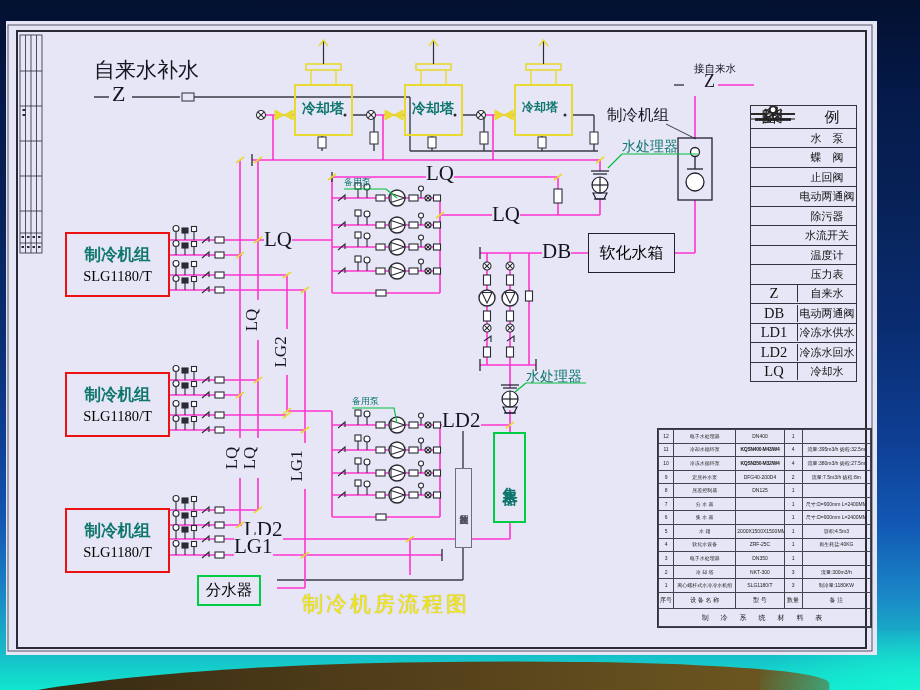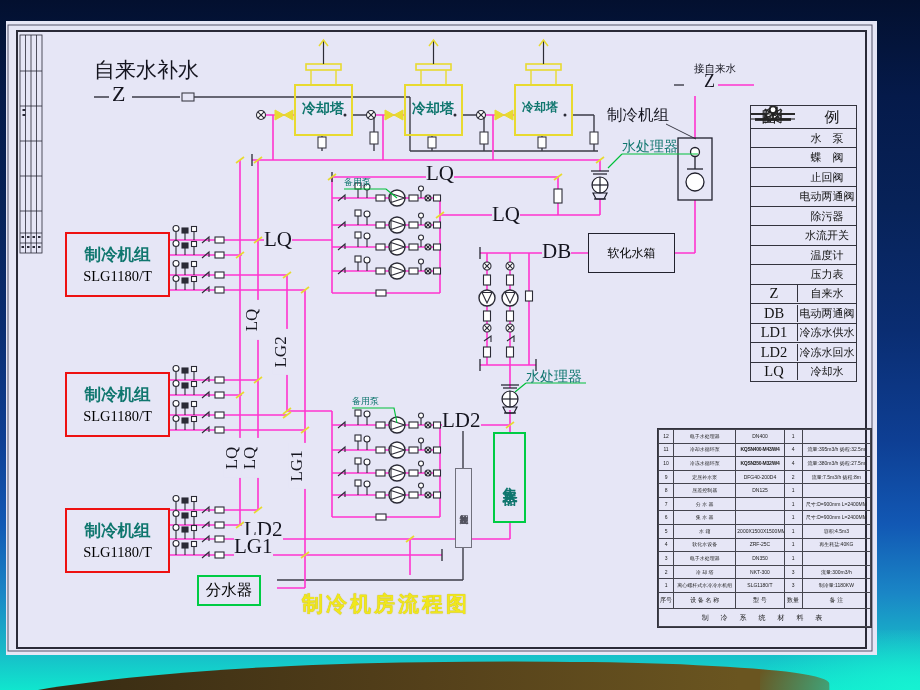--- a/index.html
+++ b/index.html
@@ -316,21 +316,21 @@
   <div class="lab ser vrot mask" style="left:226px;top:290px;width:40px;font-size:17px">LQ</div>
   <div class="lab ser vrot mask" style="left:252px;top:322px;width:46px;font-size:17px">LG2</div>
   <div class="lab ser vrot mask" style="left:206px;top:428px;width:40px;font-size:17px">LQ</div>
   <div class="lab ser vrot mask" style="left:224px;top:428px;width:40px;font-size:17px">LQ</div>
   <div class="lab ser vrot mask" style="left:268px;top:436px;width:46px;font-size:17px">LG1</div>
 
   <div class="lab green" style="left:338px;top:157px;font-size:9px">备用泵</div>
   <div class="lab green" style="left:346px;top:376px;font-size:9px">备用泵</div>
   <div class="lab green" style="left:520px;top:348px;font-size:14px">水处理器</div>
 
-  <div class="box tankbox" style="left:582px;top:212px;width:87px;height:40px;font-size:12px">
+  <div class="box tankbox" style="left:582px;top:212px;width:87px;height:40px;font-size:16px">
     <span>软化水箱</span>
   </div>
 
   <div class="box chiller" style="left:59px;top:211px;width:105px;height:65px">
     <span class="green" style="font-size:16.5px;font-weight:bold">制冷机组</span>
     <span class="ser" style="font-size:14.5px">SLG1180/T</span>
   </div>
   <div class="box chiller" style="left:59px;top:351px;width:105px;height:65px">
     <span class="green" style="font-size:16.5px;font-weight:bold">制冷机组</span>
     <span class="ser" style="font-size:14.5px">SLG1180/T</span>
@@ -343,21 +343,21 @@
   <div class="box greenbox" style="left:487px;top:411px;width:33px;height:91px">
     <span class="vtext green" style="font-size:15px;font-weight:bold">集水器</span>
   </div>
   <div class="box pdcbox" style="left:449px;top:447px;width:17px;height:80px;background:#e6e6f6">
     <span class="vtext" style="font-size:9px;color:#50505c;letter-spacing:0">压差控制装置</span>
   </div>
   <div class="box greenbox" style="left:191px;top:554px;width:64px;height:31px;font-size:15.5px">
     <span>分水器</span>
   </div>
 
-  <div class="lab" style="left:296px;top:572px;font-size:21px;font-weight:bold;letter-spacing:3px;color:#f0e71c;text-shadow:0 0 1px #b8a800">制冷机房流程图</div>
+  <div class="lab" style="left:296px;top:572px;font-size:21px;font-weight:normal;letter-spacing:3px;color:#f0e71c;text-shadow:0 0 1px #b8a800">制冷机房流程图</div>
 
   <div class="legend">
     <div class="lg-title">图　　例</div>
     <div class="lg-row">
       <span class="lg-sym">
           <svg width="44" height="16" viewBox="0 0 44 16" stroke="#222" fill="none" stroke-width="1.1">
             <line x1="0" y1="8" x2="14" y2="8"></line>
             <circle cx="21" cy="8" r="6" fill="#fff"></circle>
             <path d="M16.5,4.8 L26.5,8 L16.5,11.2"></path>
             <line x1="27" y1="8" x2="44" y2="8"></line>

